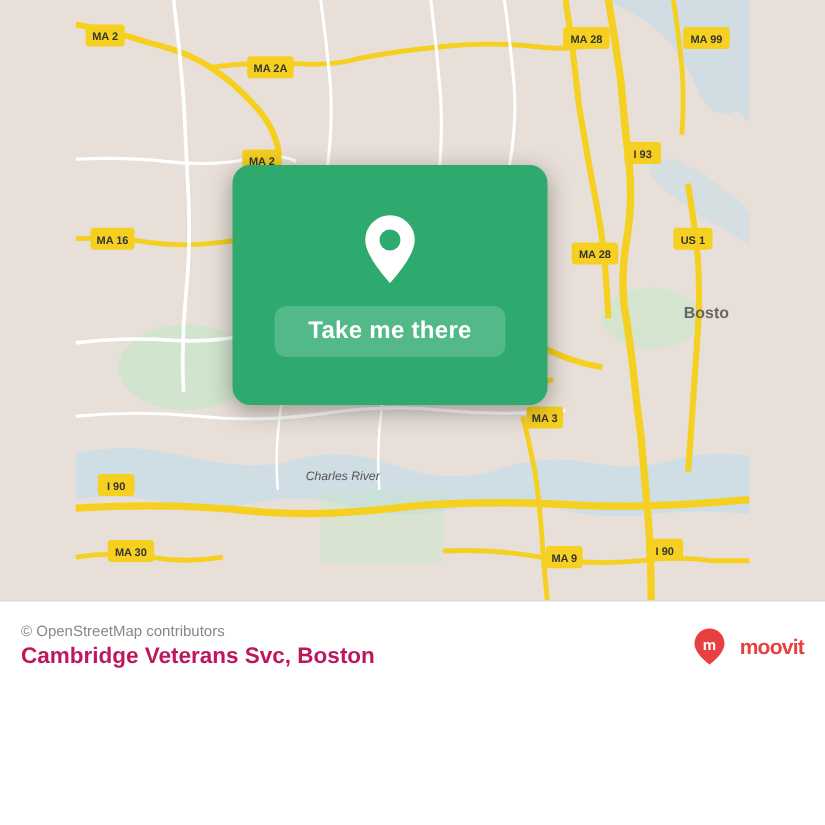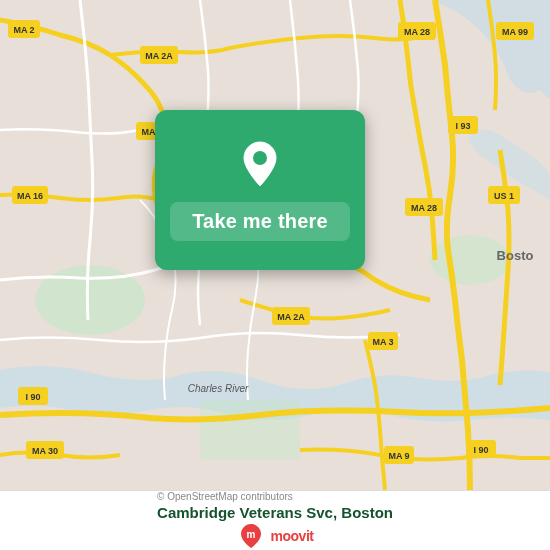--- a/index.html
+++ b/index.html
@@ -7,21 +7,21 @@
     body {
       width: 550px;
       height: 550px;
       overflow: hidden;
       font-family: Arial, sans-serif;
       position: relative;
     }
 
     #map-container {
       width: 550px;
-      height: 490px;
+      height: 400px;
       position: relative;
       overflow: hidden;
       background-color: #e8e0d8;
     }
 
     
     #map-svg {
       width: 100%;
       height: 100%;
       position: absolute;
@@ -51,55 +51,54 @@
       display: flex;
       align-items: center;
       justify-content: center;
     }
 
     #take-me-there-btn {
       background: rgba(255,255,255,0.18);
       border: none;
       border-radius: 8px;
       color: #ffffff;
-      font-size: 20px;
+      font-size: 16px;
       font-weight: 600;
       padding: 8px 22px;
       cursor: pointer;
       letter-spacing: 0.2px;
     }
 
     
     #bottom-bar {
       width: 550px;
       height: 60px;
       background: #ffffff;
       display: flex;
       align-items: center;
       justify-content: space-between;
       padding: 0 14px;
       border-top: 1px solid #ddd;
-      flex-direction: column;
     }
 
     #bottom-left {
       display: flex;
       flex-direction: column;
       gap: 2px;
     }
 
     #attribution {
       font-size: 10px;
       color: #888;
     }
 
     #place-title {
       font-size: 15px;
       font-weight: 600;
-      color: #14532d;
+      color: #be185d;
     }
 
     #moovit-logo {
       display: flex;
       align-items: center;
       gap: 6px;
     }
 
     #moovit-icon {
       width: 28px;

